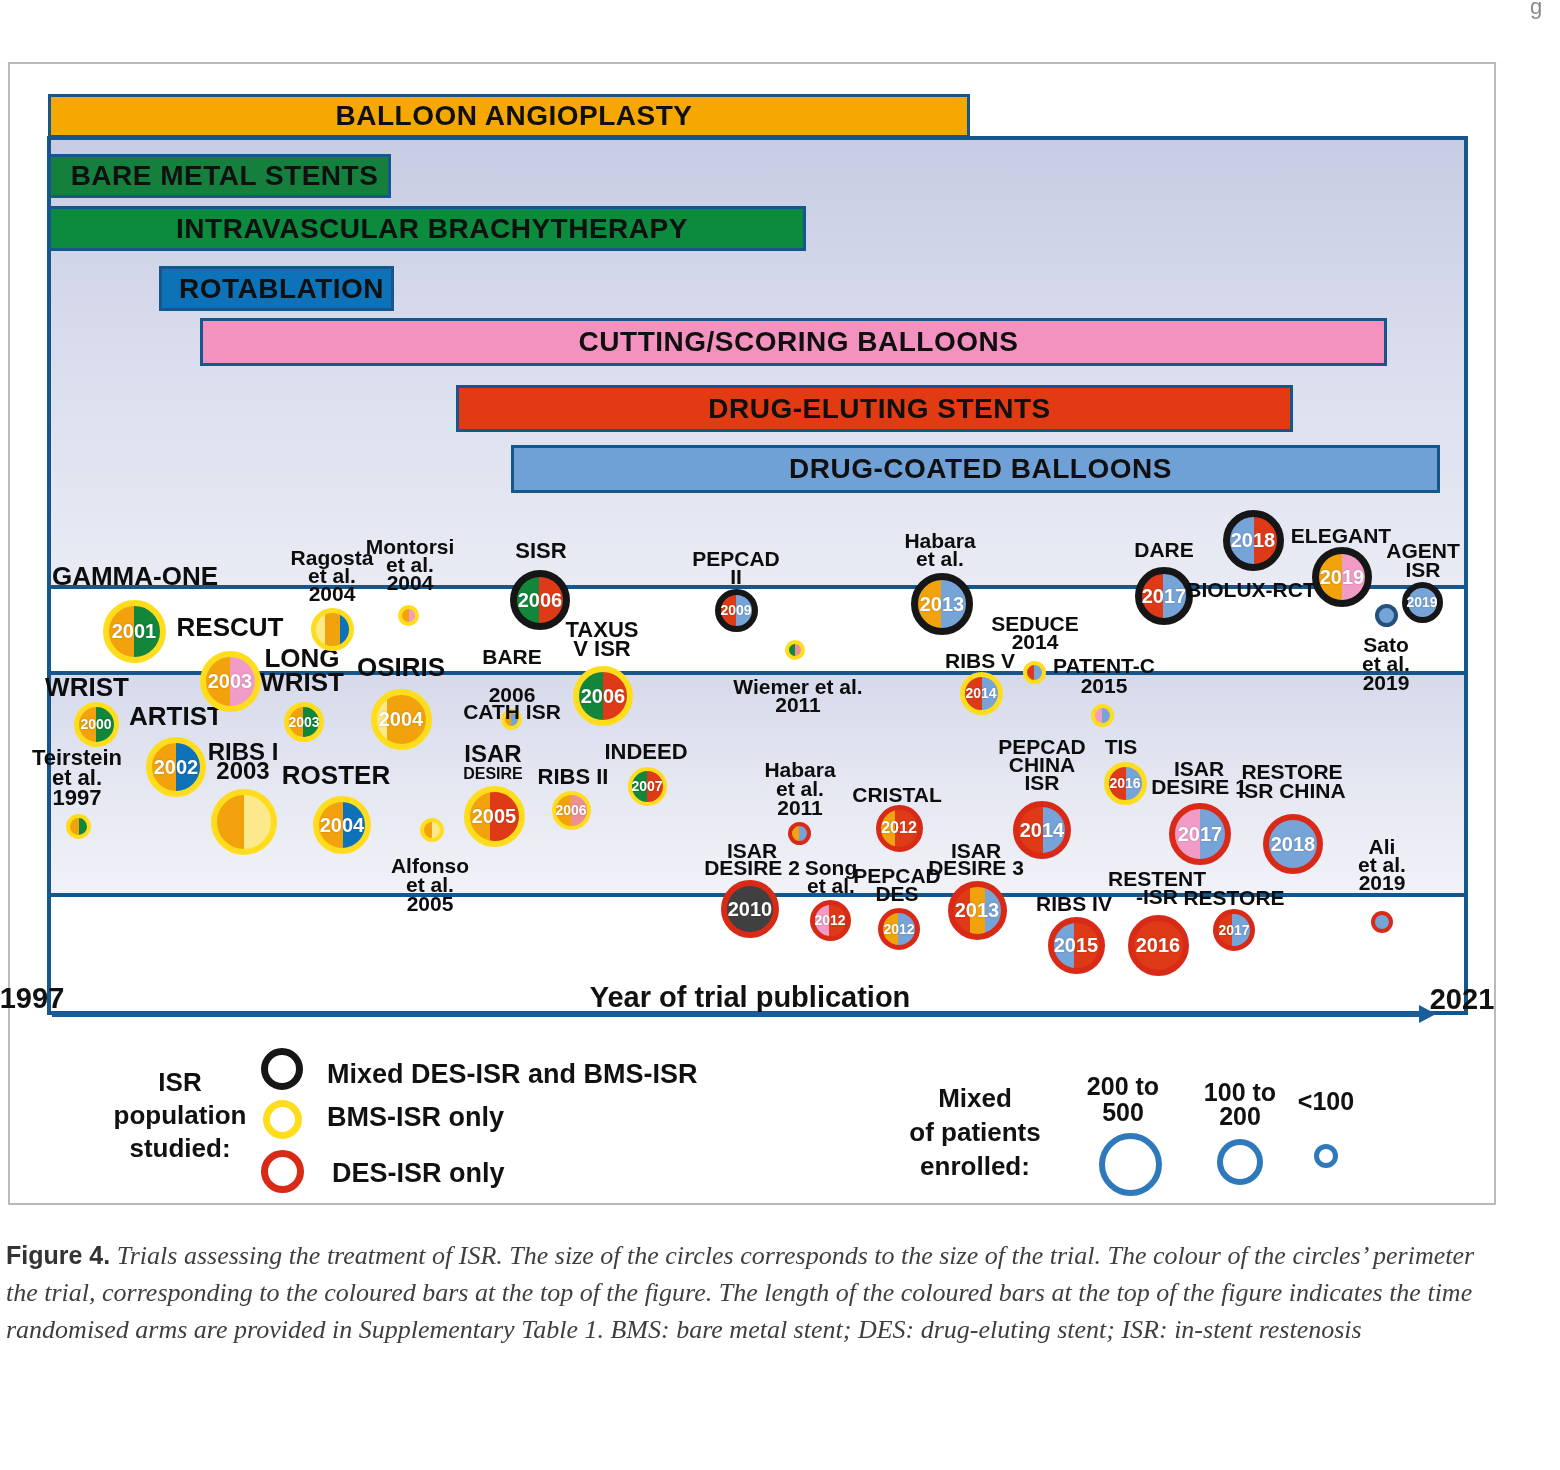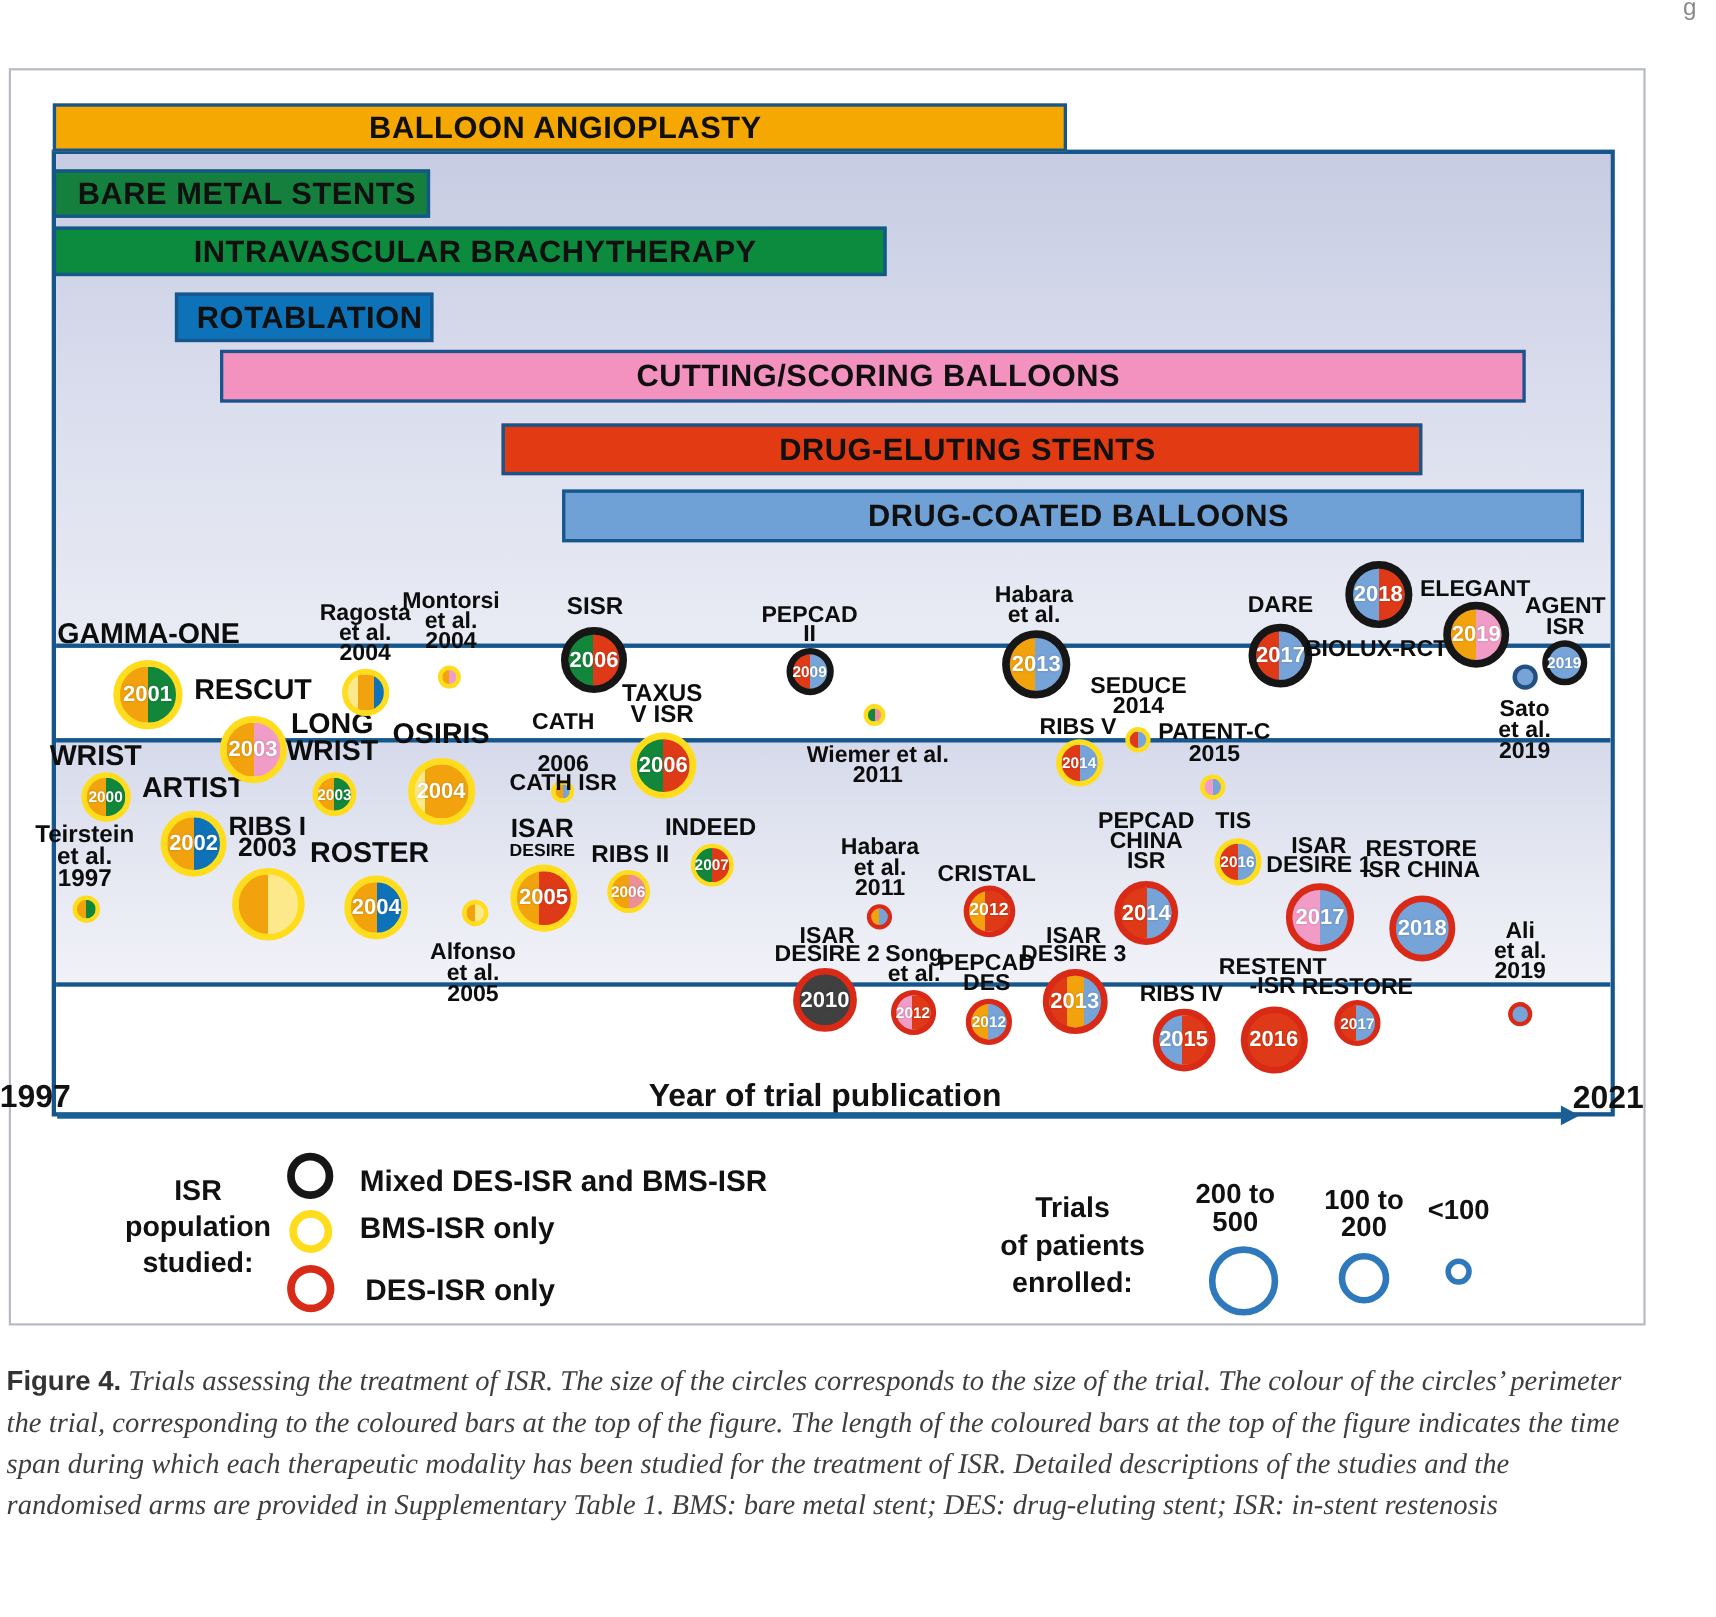--- a/index.html
+++ b/index.html
@@ -140,21 +140,21 @@
     <div class="trial-circle" style="left: 463.5px; top: 785.5px; width: 61px; height: 61px; border: 6px solid rgb(255, 221, 28); background: linear-gradient(90deg, rgb(242, 162, 13) 0%, rgb(242, 162, 13) 40%, rgb(223, 58, 23) 40%, rgb(223, 58, 23) 100%);">
       <span class="trial-year" style="font-size: 20px;">2005</span>
     </div>
     <div class="trial-label-line" style="left: 493px; top: 754px; font-size: 24px;">ISAR</div>
     <div class="trial-label-line" style="left: 493px; top: 774px; font-size: 16px;">DESIRE</div>
     <div class="trial-circle" style="left: 510px; top: 570px; width: 60px; height: 60px; border: 7px solid rgb(22, 22, 22); background: linear-gradient(90deg, rgb(18, 134, 59) 0%, rgb(18, 134, 59) 48%, rgb(223, 58, 23) 48%, rgb(223, 58, 23) 100%);">
       <span class="trial-year" style="font-size: 20px;">2006</span>
     </div>
     <div class="trial-label-line" style="left: 541px; top: 551px; font-size: 22px;">SISR</div>
     <div class="trial-circle" style="left: 500.5px; top: 708.5px; width: 21px; height: 21px; border: 4px solid rgb(255, 221, 28); background: linear-gradient(90deg, rgb(242, 162, 13) 0%, rgb(242, 162, 13) 50%, rgb(118, 164, 217) 50%, rgb(118, 164, 217) 100%);"></div>
-    <div class="trial-label-line" style="left: 512px; top: 657px; font-size: 21px;">CATH</div>
+    <div class="trial-label-line" style="left: 512px; top: 657px; font-size: 21px;">BARE</div>
     <div class="trial-label-line" style="left: 512px; top: 676px; font-size: 21px; margin-top: 36px;">CATH ISR</div>
     <div class="trial-label-line" style="left: 512px; top: 695px; font-size: 21px;">2006</div>
     <div class="trial-circle" style="left: 573px; top: 666px; width: 60px; height: 60px; border: 6px solid rgb(255, 221, 28); background: linear-gradient(90deg, rgb(18, 134, 59) 0%, rgb(18, 134, 59) 50%, rgb(223, 58, 23) 50%, rgb(223, 58, 23) 100%);">
       <span class="trial-year" style="font-size: 20px;">2006</span>
     </div>
     <div class="trial-label-line" style="left: 602px; top: 630px; font-size: 22px;">TAXUS</div>
     <div class="trial-label-line" style="left: 602px; top: 649px; font-size: 22px;">V ISR</div>
     <div class="trial-circle" style="left: 551.5px; top: 790.5px; width: 39px; height: 39px; border: 4px solid rgb(255, 221, 28); background: linear-gradient(90deg, rgb(242, 162, 13) 0%, rgb(242, 162, 13) 50%, rgb(236, 143, 150) 50%, rgb(236, 143, 150) 100%);">
       <span class="trial-year" style="font-size: 14px;">2006</span>
     </div>
@@ -283,31 +283,30 @@
 <div id="legend-layer" class="abs" style="left:0;top:0">
     <div class="legend-title-line" style="left: 180px; top: 1082px;">ISR</div>
     <div class="legend-title-line" style="left: 180px; top: 1115px;">population</div>
     <div class="legend-title-line" style="left: 180px; top: 1148px;">studied:</div>
     <div class="ring" style="left: 261px; top: 1048px; width: 42px; height: 42px; border: 7px solid rgb(22, 22, 22);"></div>
     <div class="legend-item-label" style="left: 327px; top: 1074px;">Mixed DES-ISR and BMS-ISR</div>
     <div class="ring" style="left: 262.5px; top: 1099.5px; width: 39px; height: 39px; border: 7px solid rgb(255, 221, 28);"></div>
     <div class="legend-item-label" style="left: 327px; top: 1117px;">BMS-ISR only</div>
     <div class="ring" style="left: 260.5px; top: 1149.5px; width: 43px; height: 43px; border: 7px solid rgb(217, 42, 23);"></div>
     <div class="legend-item-label" style="left: 332px; top: 1173px;">DES-ISR only</div>
-    <div class="legend-title-line" style="left: 975px; top: 1098px;">Trials</div>
+    <div class="legend-title-line" style="left: 975px; top: 1098px;">Mixed</div>
     <div class="legend-title-line" style="left: 975px; top: 1132px;">of patients</div>
     <div class="legend-title-line" style="left: 975px; top: 1166px;">enrolled:</div>
     <div class="ring" style="left: 1098.5px; top: 1132.5px; width: 63px; height: 63px; border: 6px solid rgb(46, 121, 188);"></div>
     <div class="legend-size-label" style="left: 1123px; top: 1086px; font-size: 25px;">200 to</div>
     <div class="legend-size-label" style="left: 1123px; top: 1112px; font-size: 25px;">500</div>
     <div class="ring" style="left: 1217px; top: 1139px; width: 46px; height: 46px; border: 6px solid rgb(46, 121, 188);"></div>
     <div class="legend-size-label" style="left: 1240px; top: 1092px; font-size: 25px;">100 to</div>
     <div class="legend-size-label" style="left: 1240px; top: 1116px; font-size: 25px;">200</div>
     <div class="ring" style="left: 1314px; top: 1144px; width: 24px; height: 24px; border: 5px solid rgb(46, 121, 188);"></div>
     <div class="legend-size-label" style="left: 1326px; top: 1101px; font-size: 25px;">&lt;100</div>
   </div>
 
 <div id="caption">
   <div class="cap-line"><span class="cap-prefix">Figure 4.</span> <span>Trials assessing the treatment of ISR. The size of the circles corresponds to the size of the trial. The colour of the circles’ perimeter</span></div>
   <div class="cap-line">the trial, corresponding to the coloured bars at the top of the figure. The length of the coloured bars at the top of the figure indicates the time</div>
-  <div class="cap-line">span during which each therapeutic modality has been studied for the treatment of ISR. Detailed descriptions of the studies and the</div>
   <div class="cap-line">randomised arms are provided in Supplementary Table 1. BMS: bare metal stent; DES: drug-eluting stent; ISR: in-stent restenosis</div>
 </div>
 
 </body></html>

